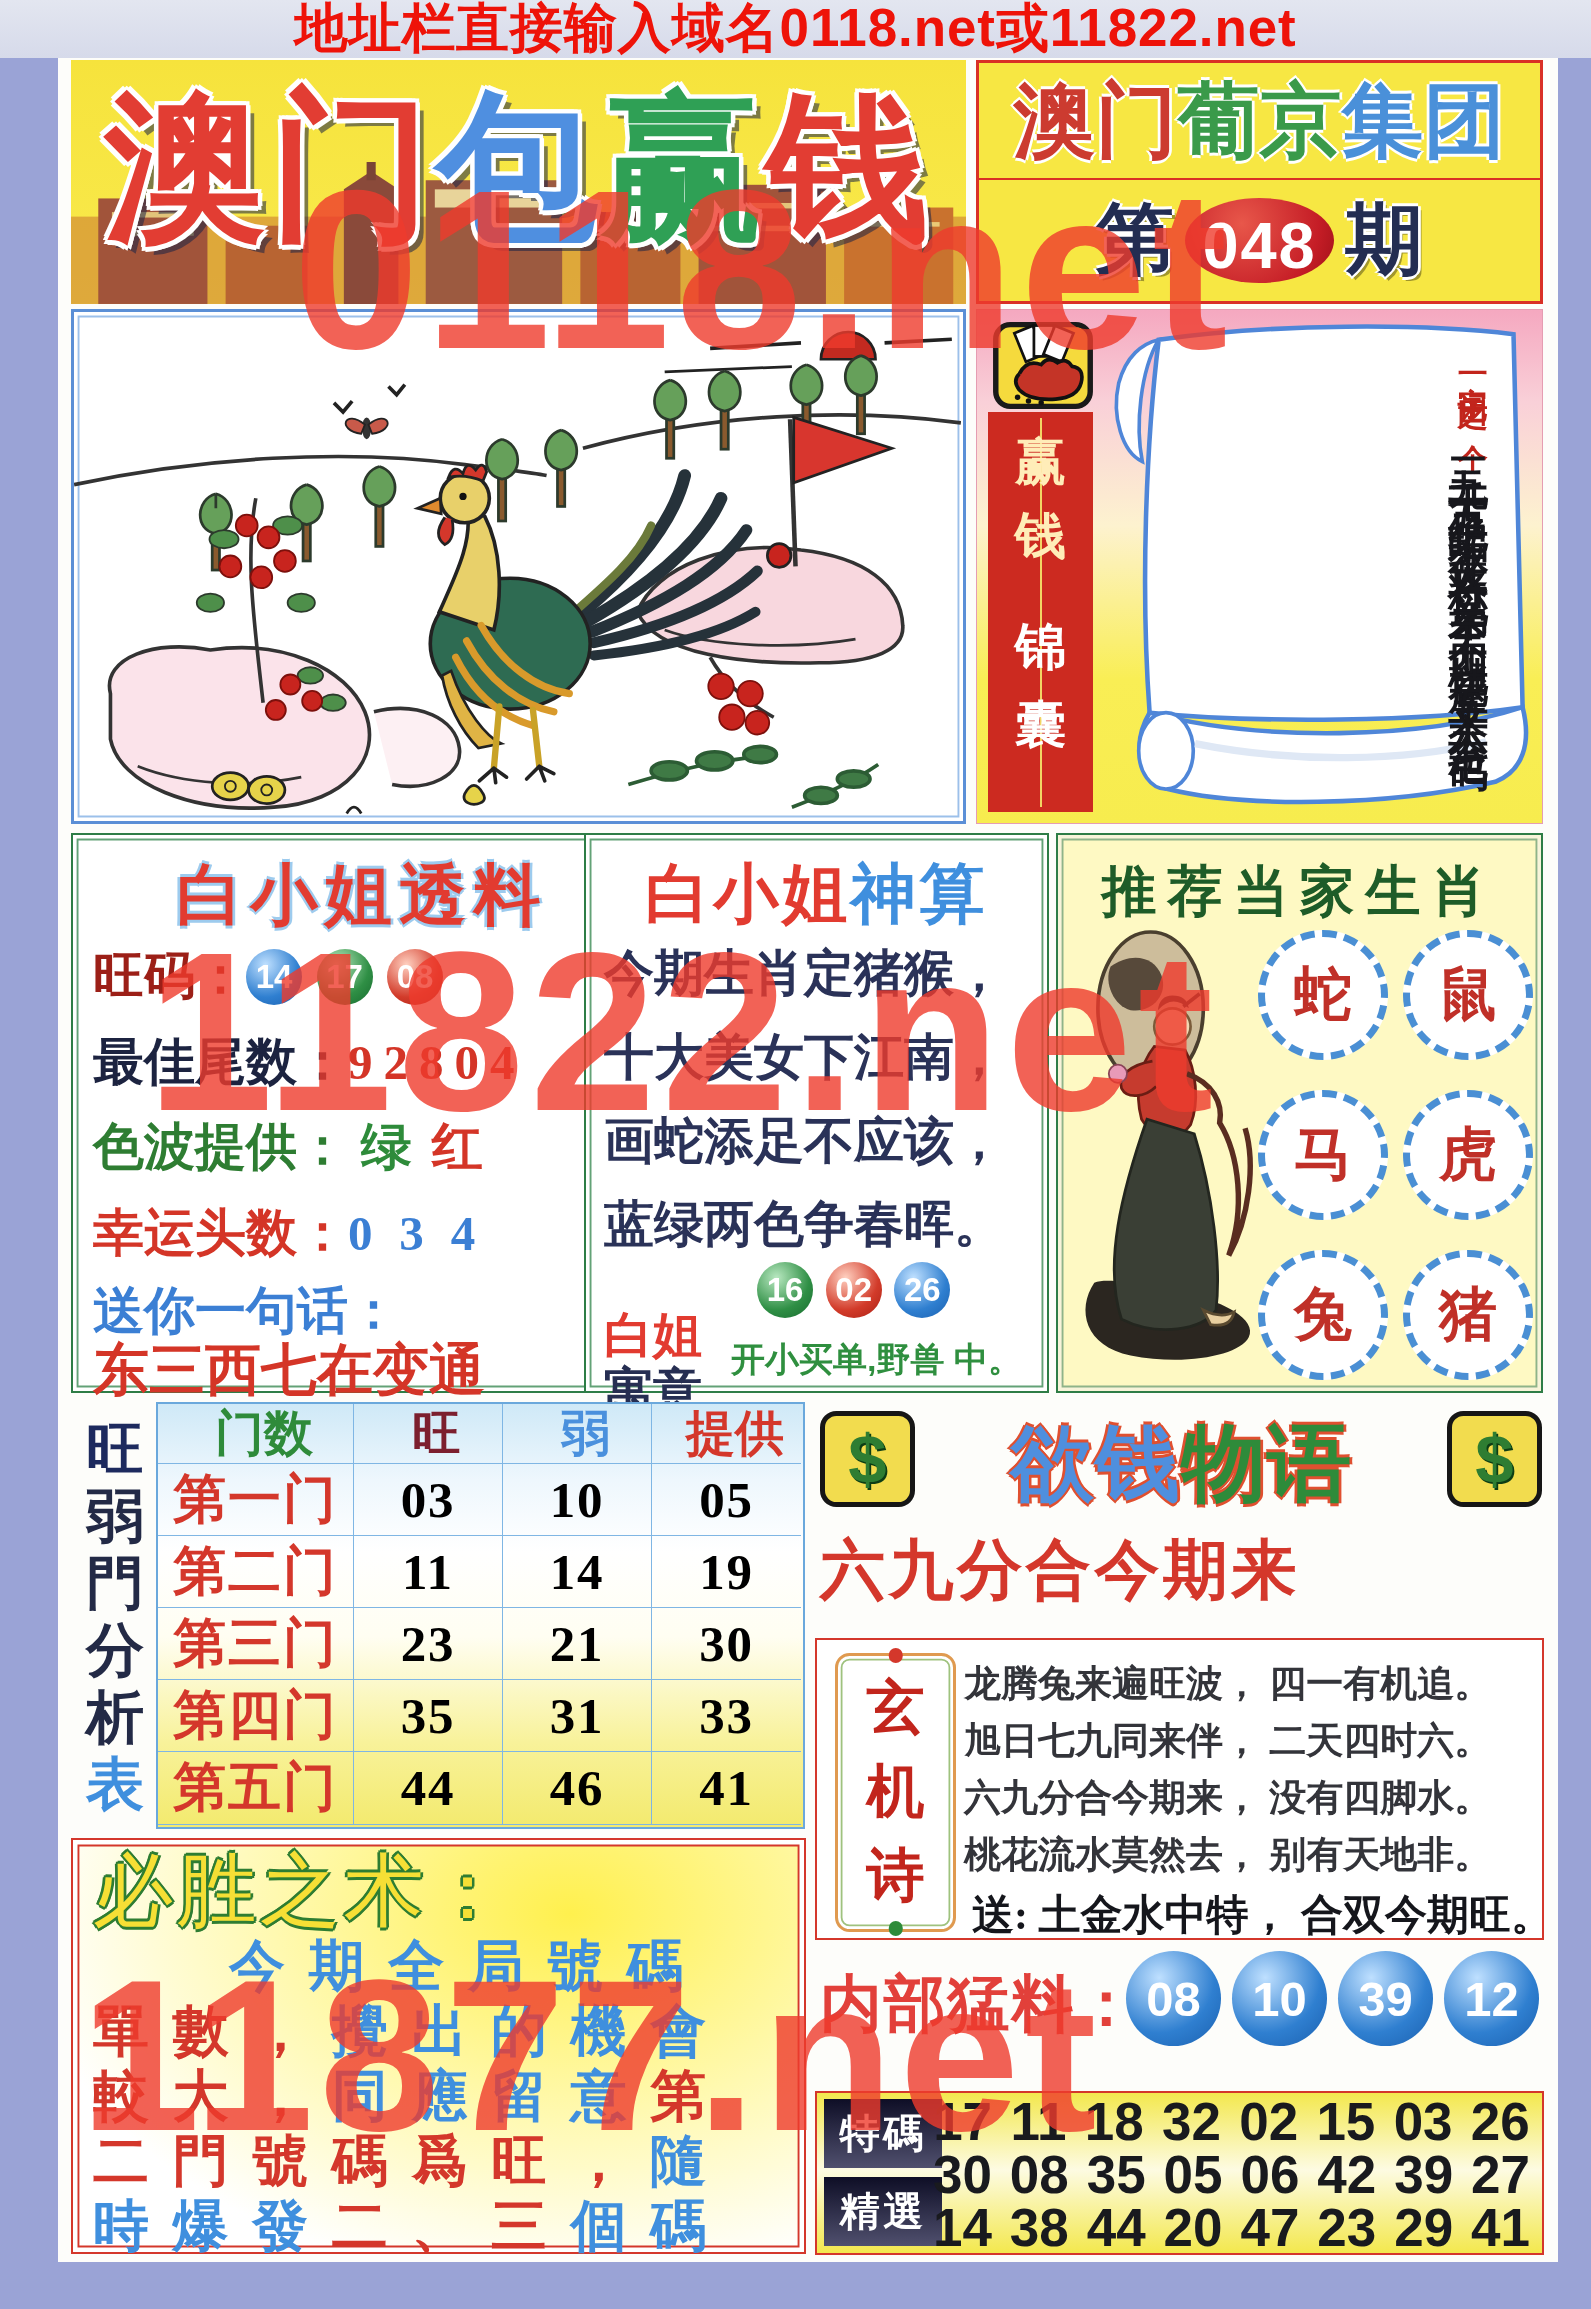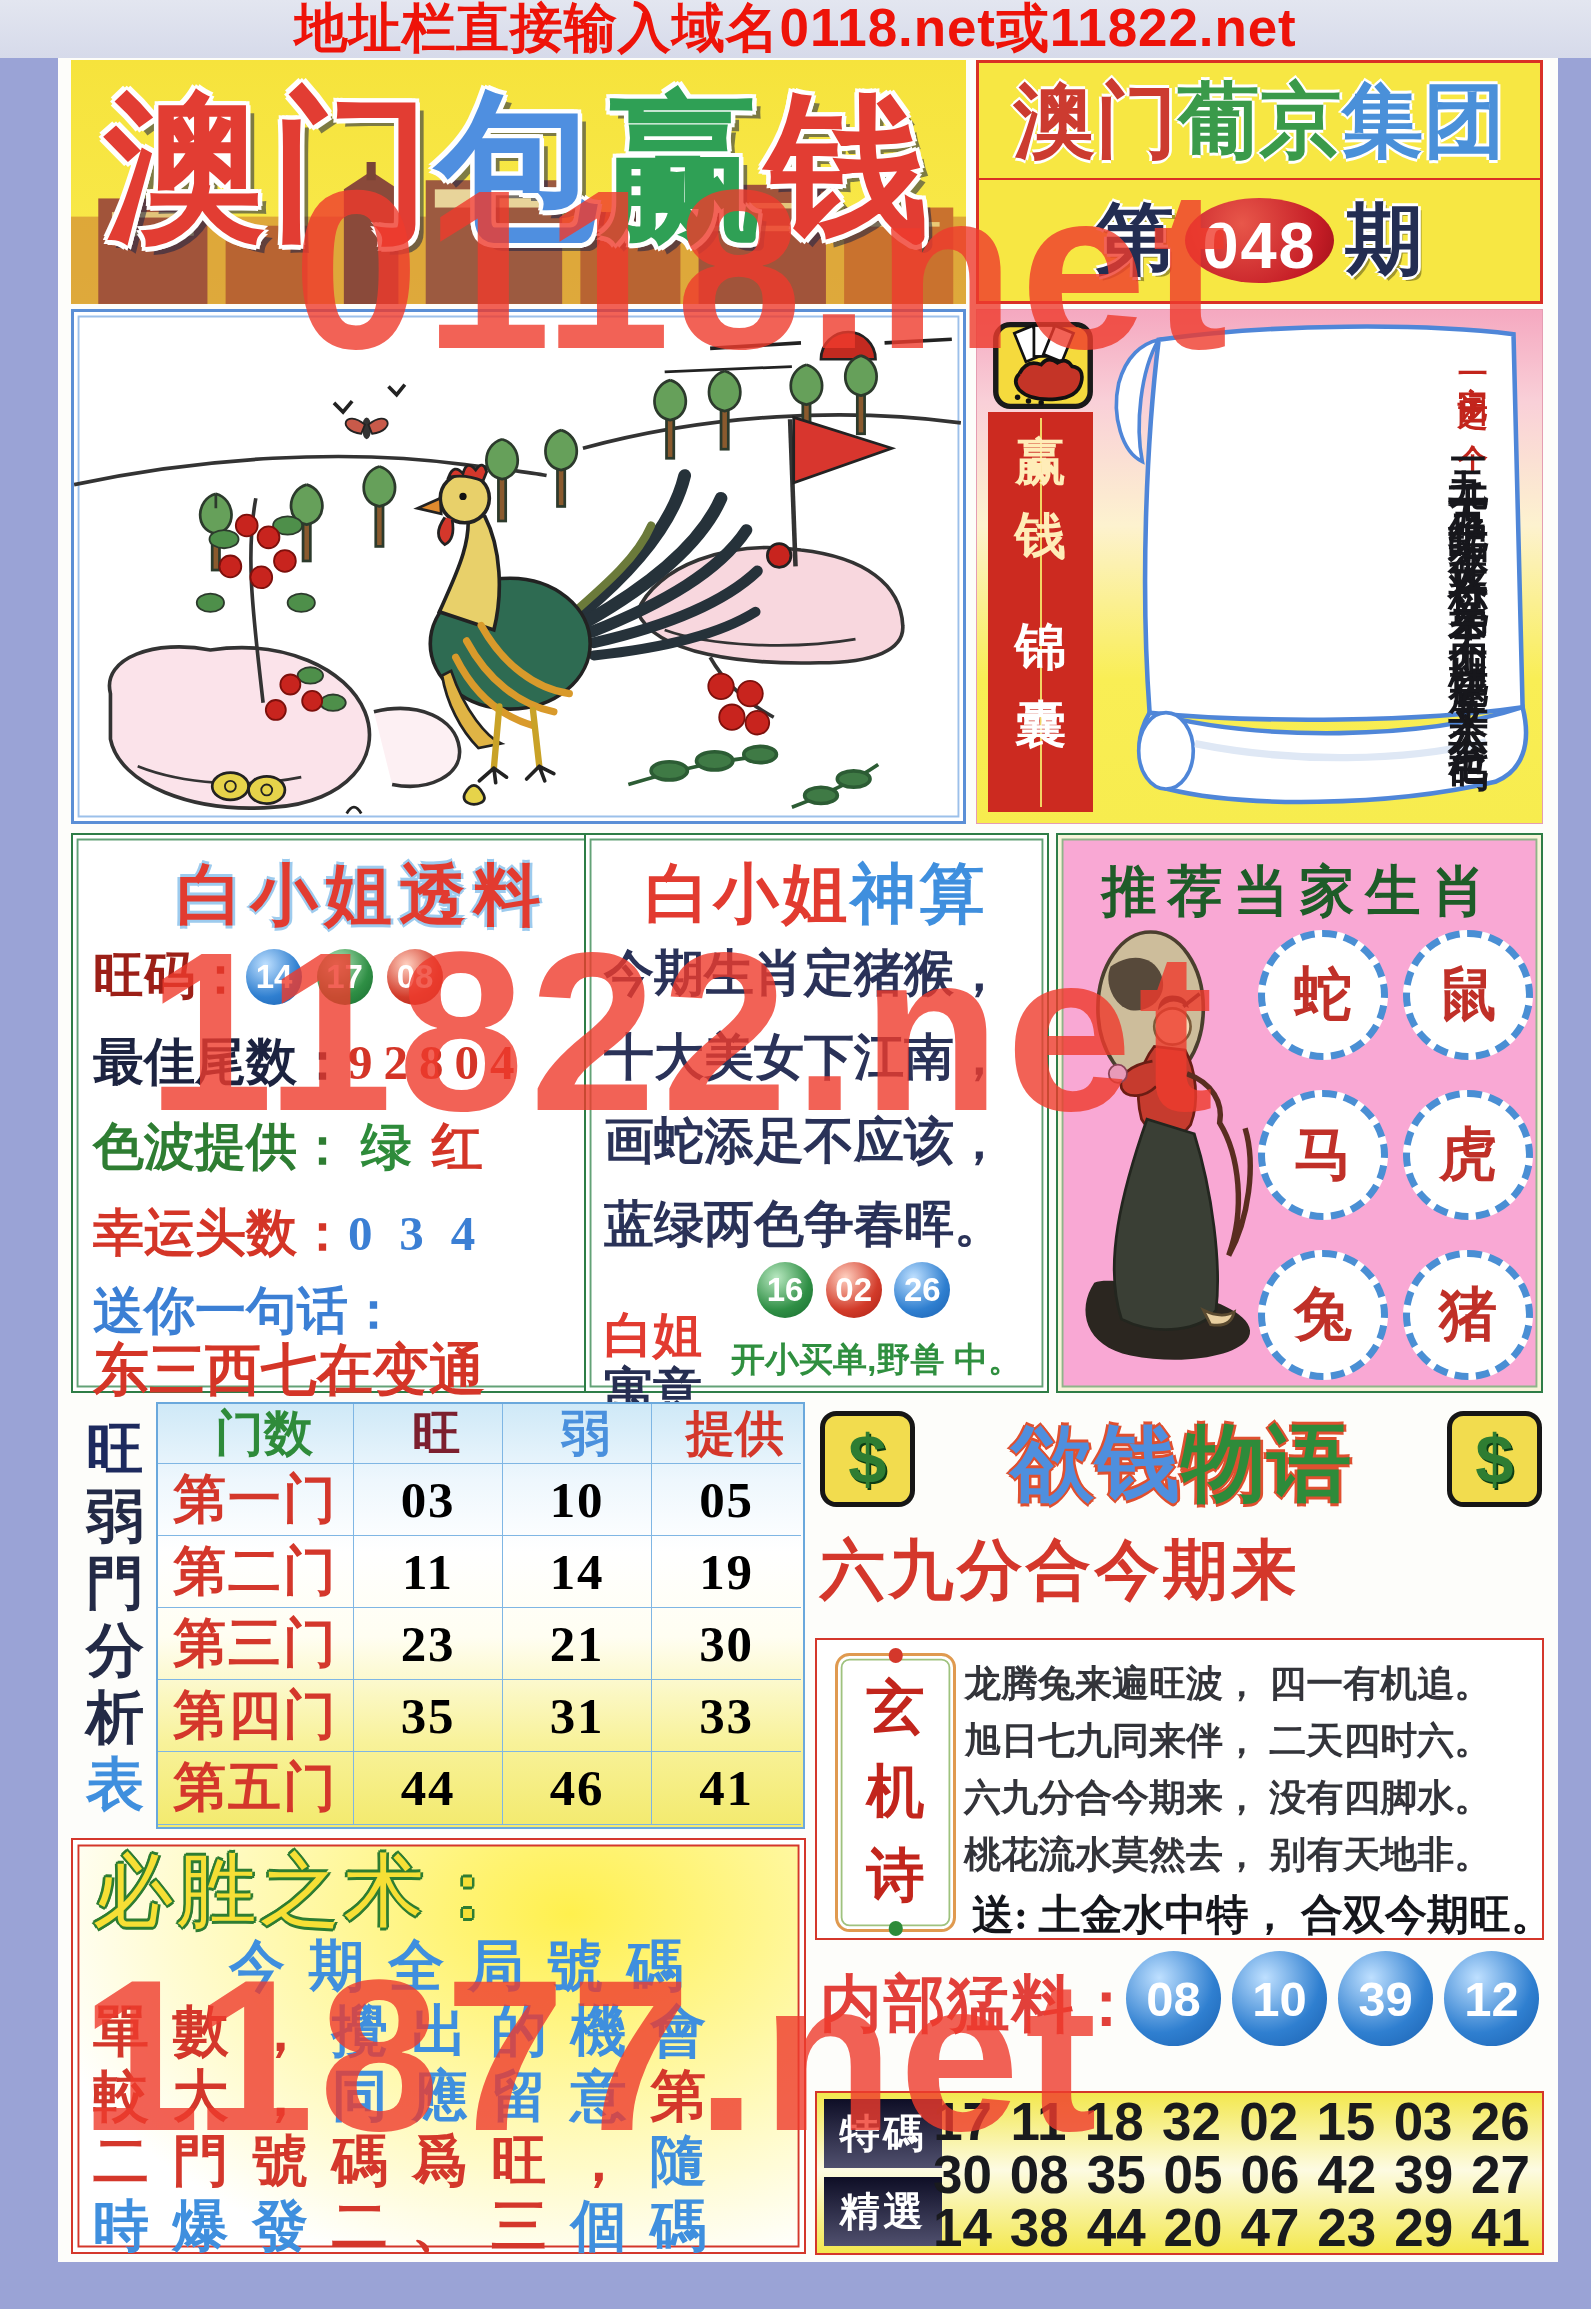--- a/index.html
+++ b/index.html
@@ -41,21 +41,21 @@
   .scroll-text{position:absolute;left:192px;top:47px;width:327px;height:391px;
     writing-mode:vertical-rl;text-orientation:upright;display:flex;}
   .scroll-text p{margin:0 8.2px;line-height:1;}
   .scroll-intro{font-size:30px;font-weight:bold;color:#c2251c;letter-spacing:5.5px;}
   .scroll-col{font-size:40px;font-weight:bold;color:#17171c;letter-spacing:11px;font-family:"Liberation Serif","DejaVu Serif",serif;}
   
   .gpanel{background:#fff;border:2.7px solid #2e7d46;box-sizing:border-box;
     box-shadow:inset 0 0 0 3.6px #fff,inset 0 0 0 5.5px #63a277;}
   .p-toulia{left:71px;top:833px;width:582px;height:560px;}
   .p-shensuan{left:584px;top:833px;width:465px;height:560px;}
-  .p-zodiac{left:1056px;top:833px;width:487px;height:560px;background:#f9a8d4;
+  .p-zodiac{left:1056px;top:833px;width:487px;height:560px;background:#fef9c3;
     box-shadow:inset 0 0 0 3.6px #f8f4da,inset 0 0 0 5.5px #8fb489;}
   .pan-title{position:absolute;left:0;width:100%;text-align:center;font-weight:bold;white-space:nowrap;}
   .toulia-title{top:14.5px;font-size:67px;color:#e23b30;letter-spacing:7.3px;
     text-shadow:-2.7px 0 #9dcbee,2.7px 0 #9dcbee,0 -2.7px #9dcbee,0 2.7px #9dcbee;}
   .shensuan-title{top:14.5px;font-size:65px;letter-spacing:3.6px;}
   .shensuan-title .red{color:#e23b30;} .shensuan-title .blue{color:#3f8fde;}
   .zodiac-title{top:20px;font-size:55px;color:#1e5c28;letter-spacing:11px;}
   .trow{position:absolute;left:20px;white-space:nowrap;display:flex;align-items:center;}
   .tlabel{font-size:51px;font-weight:bold;}
   .tval{font-size:49px;font-weight:bold;letter-spacing:11px;font-family:"Liberation Serif","DejaVu Serif",serif;}

